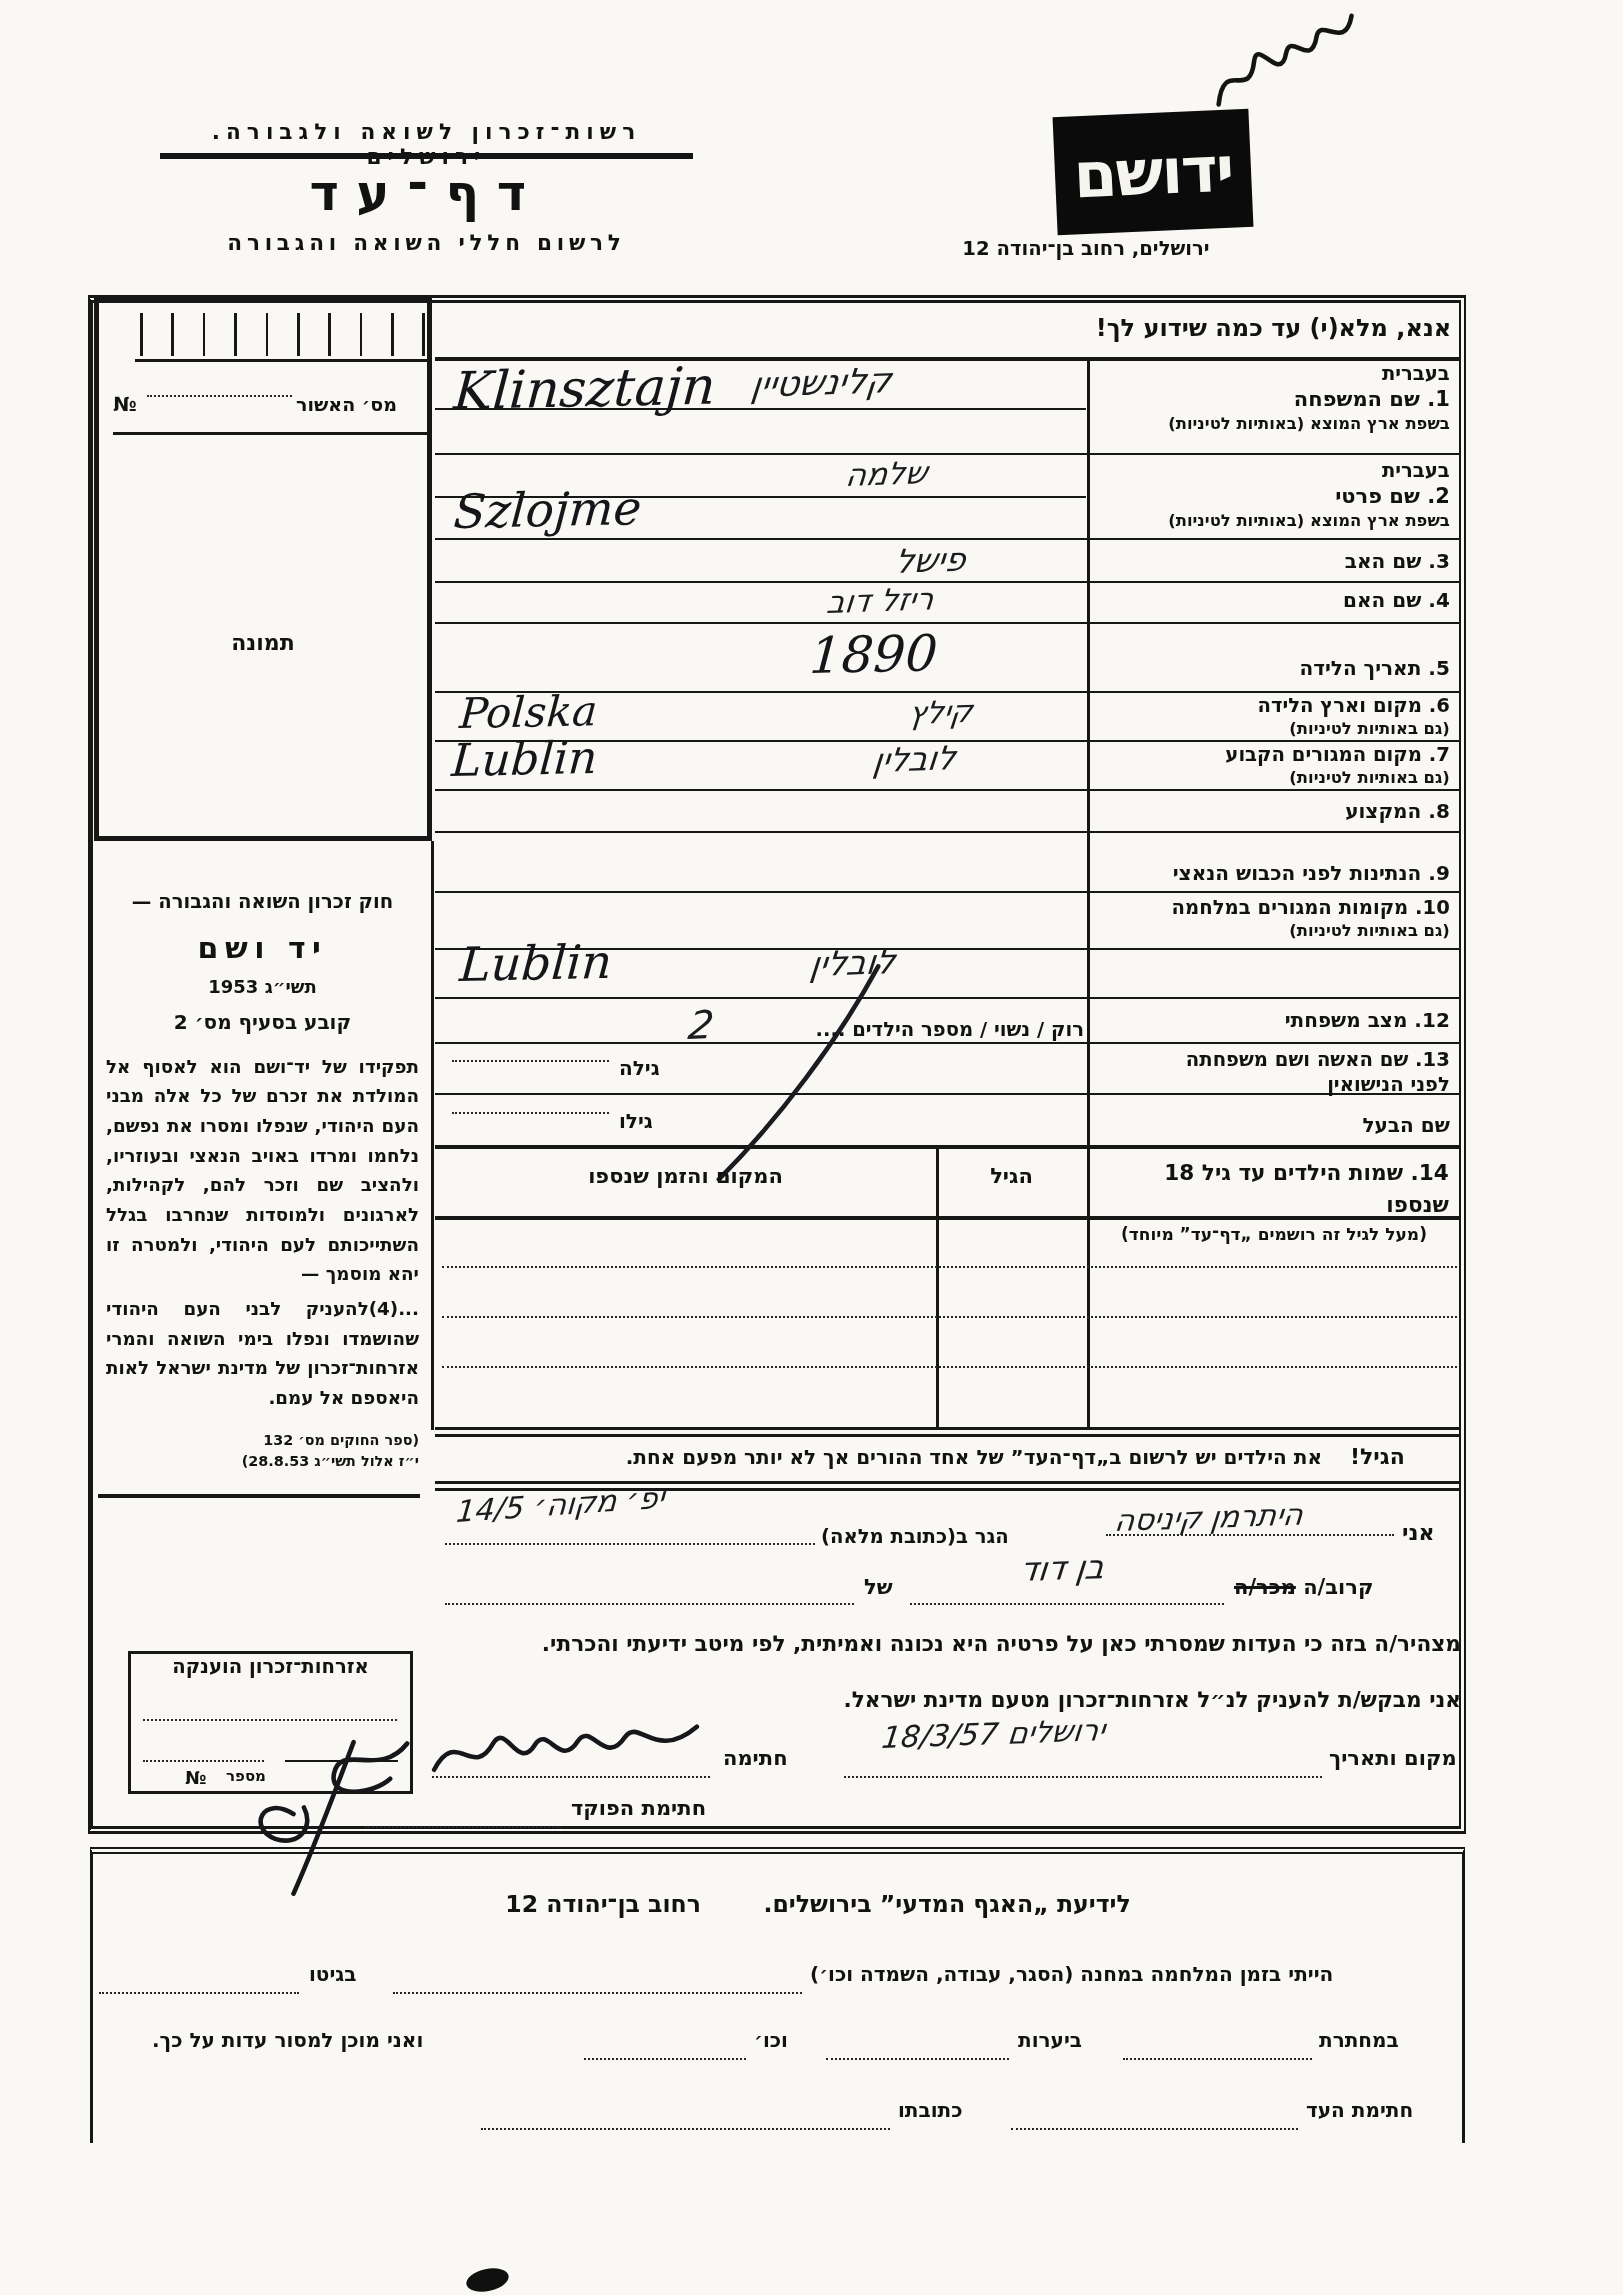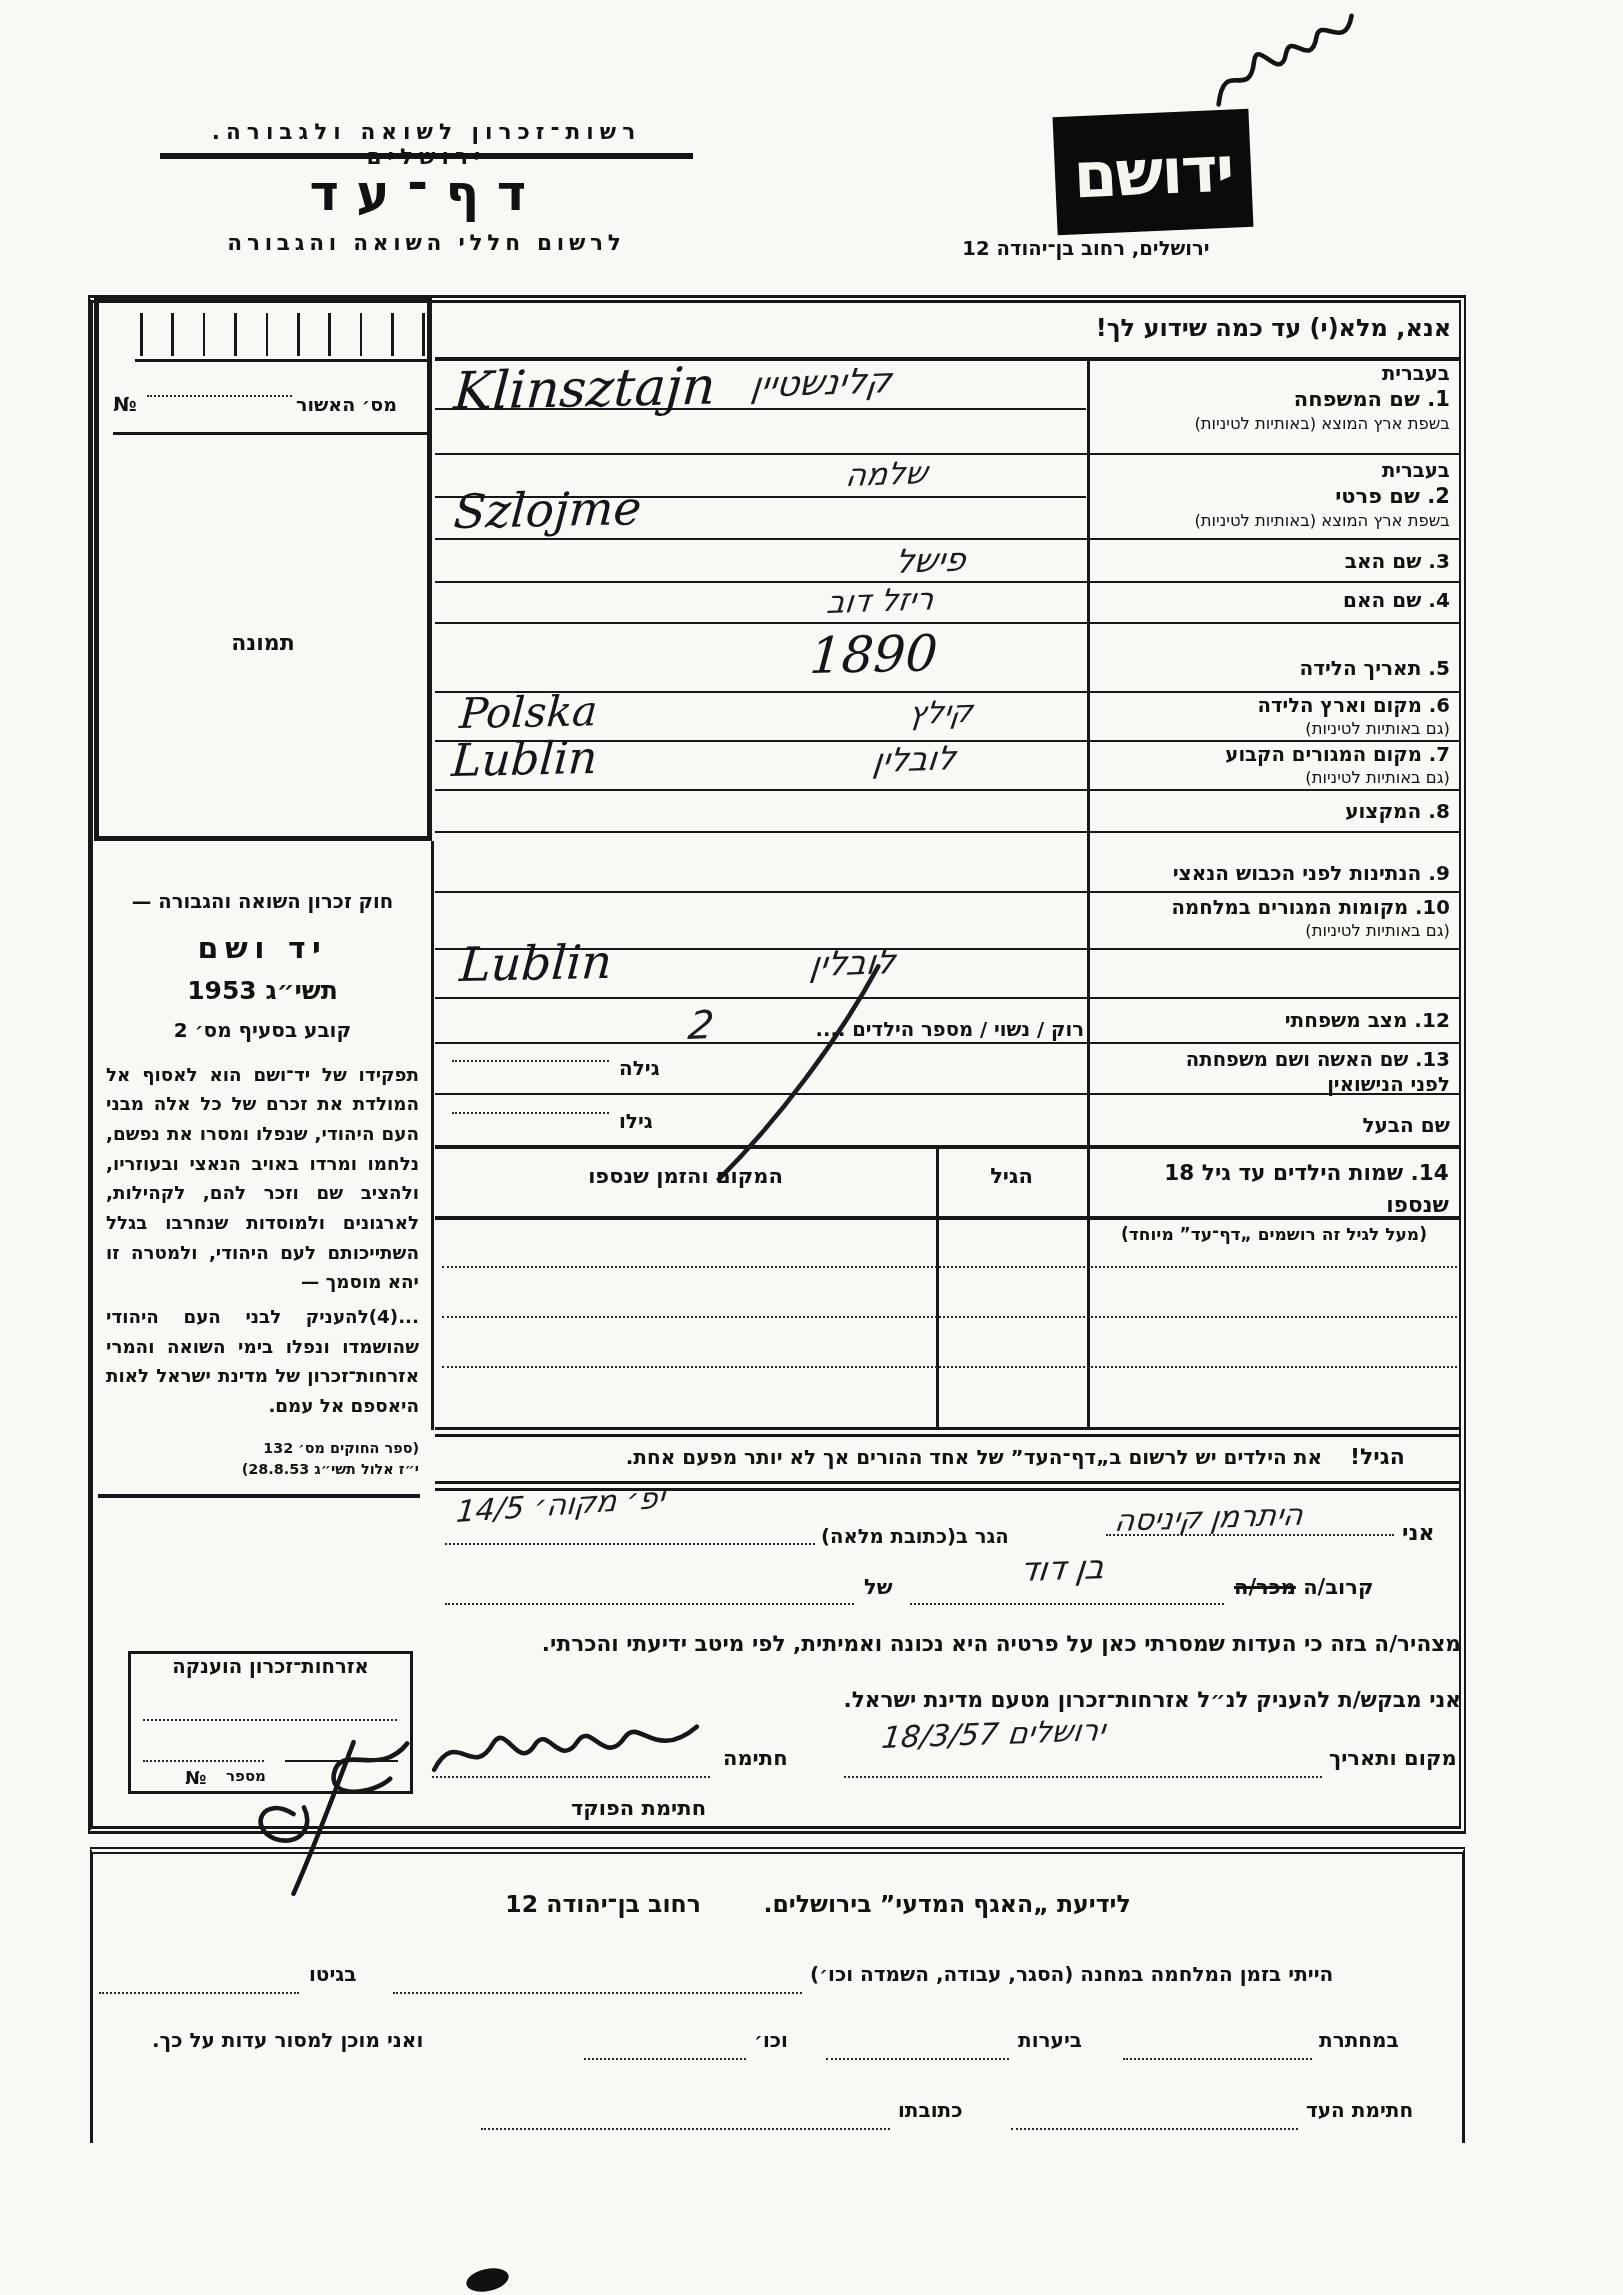--- a/index.html
+++ b/index.html
@@ -9,21 +9,21 @@
   .abs{position:absolute}
   .b{font-weight:bold}
   .ctr{text-align:center}
   .rt{text-align:right}
   .line{position:absolute;background:#171717;height:2px}
   .hv{height:3.9px}
   .vline{position:absolute;background:#171717;width:2.6px}
   .dbl{position:absolute;height:9.8px;border-top:3.3px solid #171717;border-bottom:3.3px solid #171717}
   .dot{position:absolute;height:3.3px;border-bottom:2.6px dotted #26262a}
   .lbl{position:absolute;left:1094px;width:361px;text-align:right;padding:0 5.2px 0 6.5px;line-height:1.28;font-weight:bold}
-  .sub{font-size:16.4px;font-weight:normal}
+  .sub{font-size:16.4px;font-weight:bold}
   .hw{position:absolute;font-family:"DejaVu Sans",sans-serif;font-style:italic;color:#1b1b20;
       transform:skewX(-9deg) rotate(-2deg);transform-origin:left bottom;white-space:nowrap}
   .hwl{position:absolute;font-family:"DejaVu Serif",serif;font-style:italic;color:#16161a;
       transform:skewX(-5deg) rotate(-1.2deg);transform-origin:left bottom;white-space:nowrap}
   .strike{text-decoration:line-through;text-decoration-thickness:2.6px}
   .logo{position:absolute;background:#0b0b0b;transform:rotate(-2.5deg);display:flex;align-items:center;justify-content:center}
   .logo span{color:#f5f4ef;font-weight:bold;letter-spacing:-2px}
   .tickrow{position:absolute;display:flex;justify-content:space-between}
   .tick{width:2.6px;height:100%;background:#171717}
   svg{display:block;overflow:visible}
@@ -171,21 +171,21 @@
     <div style="font-size:21.6px">14. שמות הילדים עד גיל 18 שנספו</div>
     <div class="ctr" style="font-size:17px">(מעל לגיל זה רושמים „דף־עד” מיוחד)</div>
   </div>
 
   <div class="abs b" style="left:1350px;top:1444px;font-size:22px">הגיל!</div>
   <div class="abs b rt" style="left:445px;top:1445px;width:877px;font-size:20px">את הילדים יש לרשום ב„דף־העד” של אחד ההורים אך לא יותר מפעם אחת.</div>
 
   <div class="abs b" style="left:106px;top:890px;width:313px">
     <div class="ctr" style="font-size:19.6px">חוק זכרון השואה והגבורה —</div>
     <div class="ctr" style="font-size:30px;letter-spacing:6.5px;margin-top:17px">יד ושם</div>
-    <div class="ctr" style="font-size:25px;margin-top:10.5px">תשי״ג 1953</div>
+    <div class="ctr" style="font-size:18px;margin-top:10.5px">תשי״ג 1953</div>
     <div class="ctr" style="font-size:20px;margin-top:13px">קובע בסעיף מס׳ 2</div>
     <div style="font-size:18.3px;margin-top:18.3px;text-align:justify;line-height:1.62">תפקידו של יד־ושם הוא לאסוף אל המולדת את זכרם של כל אלה מבני העם היהודי, שנפלו ומסרו את נפשם, נלחמו ומרדו באויב הנאצי ובעוזריו, ולהציב שם וזכר להם, לקהילות, לארגונים ולמוסדות שנחרבו בגלל השתייכותם לעם היהודי, ולמטרה זו יהא מוסמך —</div>
     <div style="font-size:18.3px;margin-top:5.2px;text-align:justify;line-height:1.62">‏...(4)להעניק לבני העם היהודי שהושמדו ונפלו בימי השואה והמרי אזרחות־זכרון של מדינת ישראל לאות היאספם אל עמם.</div>
     <div class="rt" style="font-size:14.4px;margin-top:17px;line-height:1.5">
       <div>(ספר החוקים מס׳ 132</div>
       <div>י״ז אלול תשי״ג 28.8.53)</div>
     </div>
   </div>
   <div class="line hv" style="left:98px;top:1494px;width:322px"></div>
 

